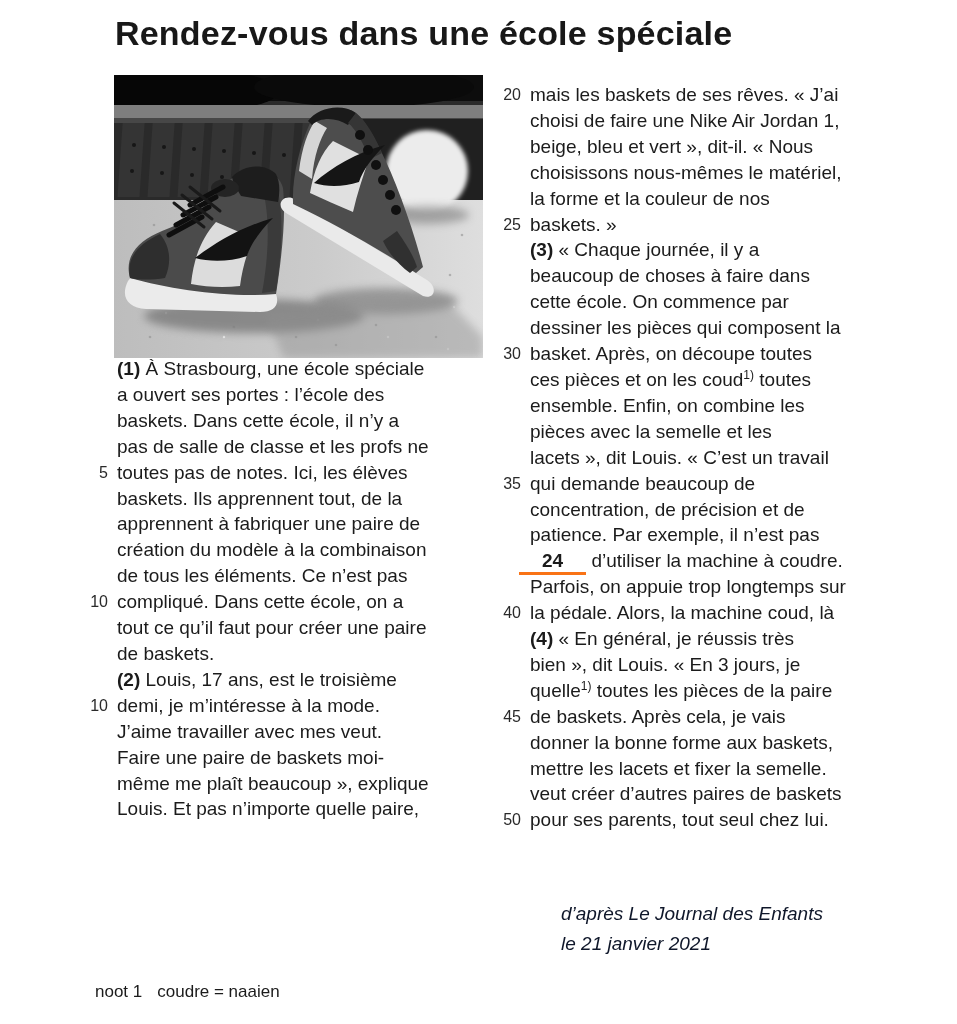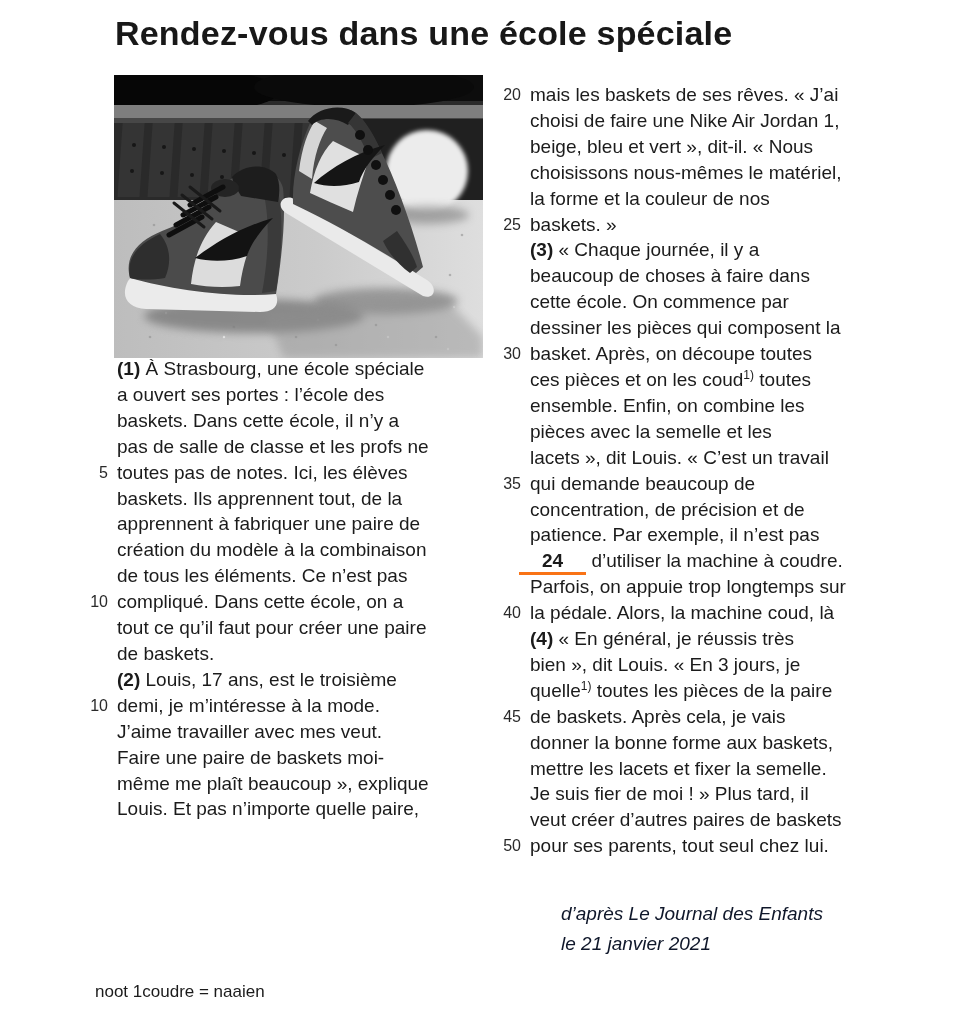--- a/index.html
+++ b/index.html
@@ -32,21 +32,21 @@
     font-weight:bold;border-bottom:3px solid #f97316;
     padding:0 23px 1px 23px;margin-left:-11px;
   }
   .attribution{
     position:absolute;left:561px;top:899px;
     font-style:italic;font-size:19px;line-height:29.5px;color:#0f172a;
   }
   .footnote{
     position:absolute;left:95px;top:982px;font-size:17px;color:#1b1b1b;
   }
-  .footnote .fn-label{margin-right:0;}
+  .footnote .fn-label{margin-right:15px;}
 </style>
 </head>
 <body>
 
 <div>
 
   <h1 class="title">Rendez-vous dans une école spéciale</h1>
 
   <div class="photo">
     <svg viewBox="0 0 369 283" width="369" height="283" xmlns="http://www.w3.org/2000/svg">
@@ -359,24 +359,20 @@
       <div class="line">
         <span class="lnum"></span>
         <span class="ltext"><span>donner la bonne forme aux baskets,</span></span>
       </div>
       <div class="line">
         <span class="lnum"></span>
         <span class="ltext"><span>mettre les lacets et fixer la semelle.</span></span>
       </div>
       <div class="line">
         <span class="lnum"></span>
-        <span class="ltext"><span>Je suis fier de moi ! » Plus tard, il</span></span>
-      </div>
-      <div class="line">
-        <span class="lnum"></span>
         <span class="ltext"><span>veut créer d’autres paires de baskets</span></span>
       </div>
       <div class="line">
         <span class="lnum">50</span>
         <span class="ltext"><span>pour ses parents, tout seul chez lui.</span></span>
       </div>
     </div>
 
   <div class="attribution">
     <div>d’après Le Journal des Enfants</div>

